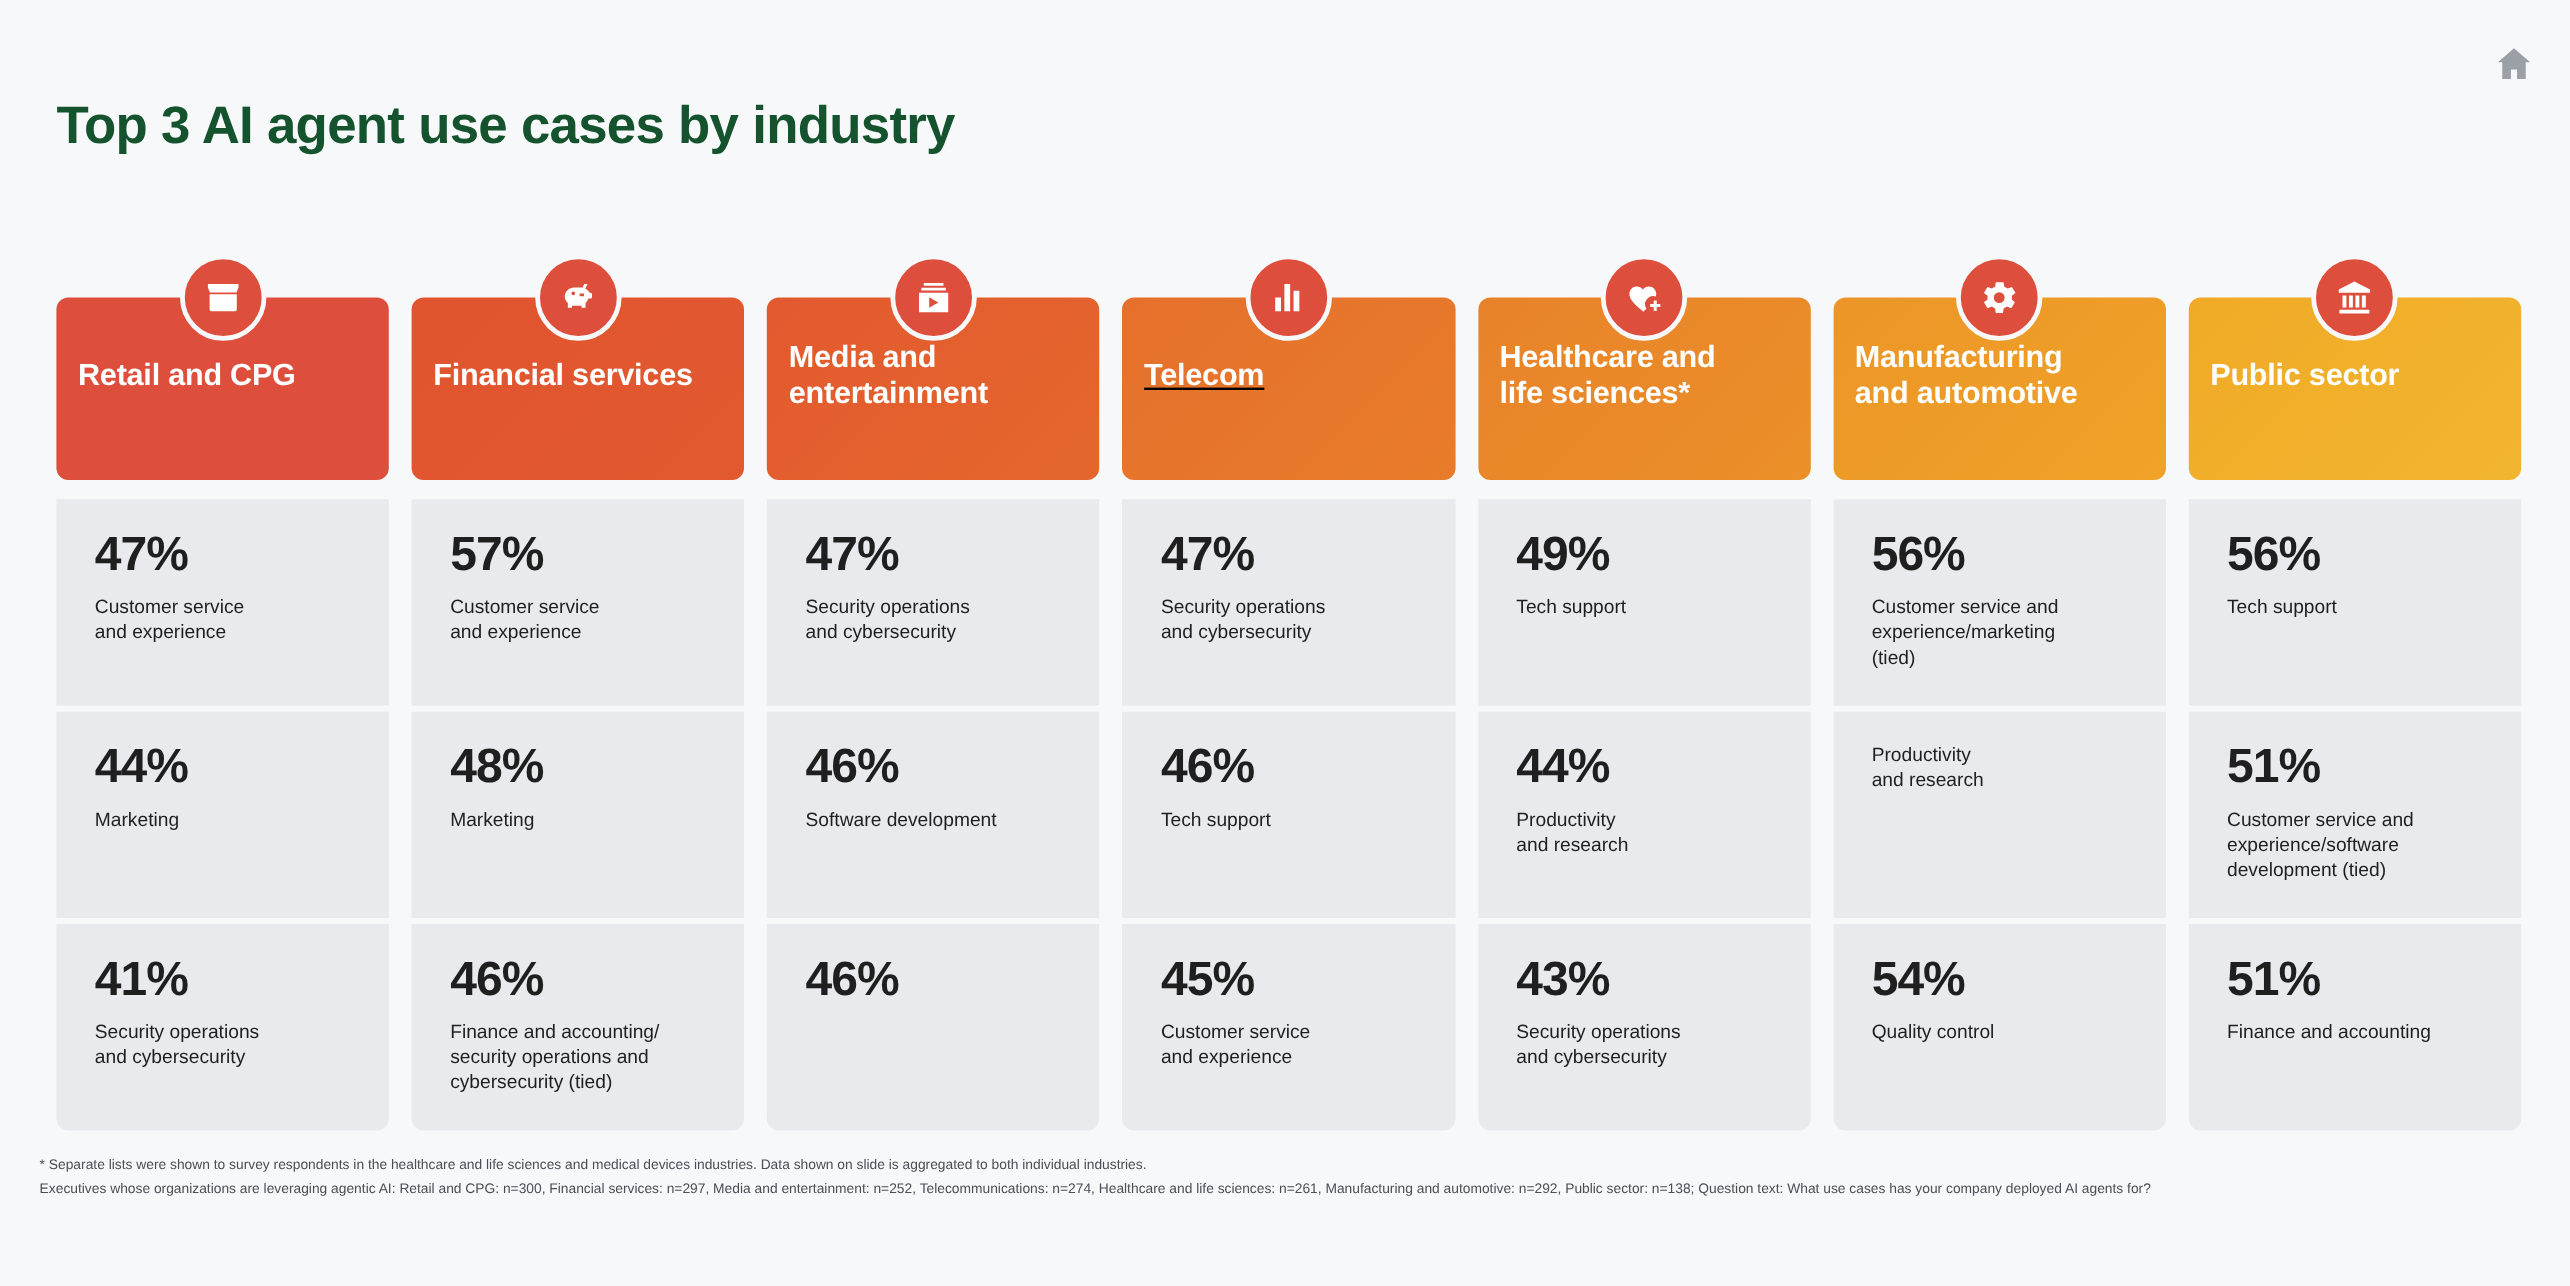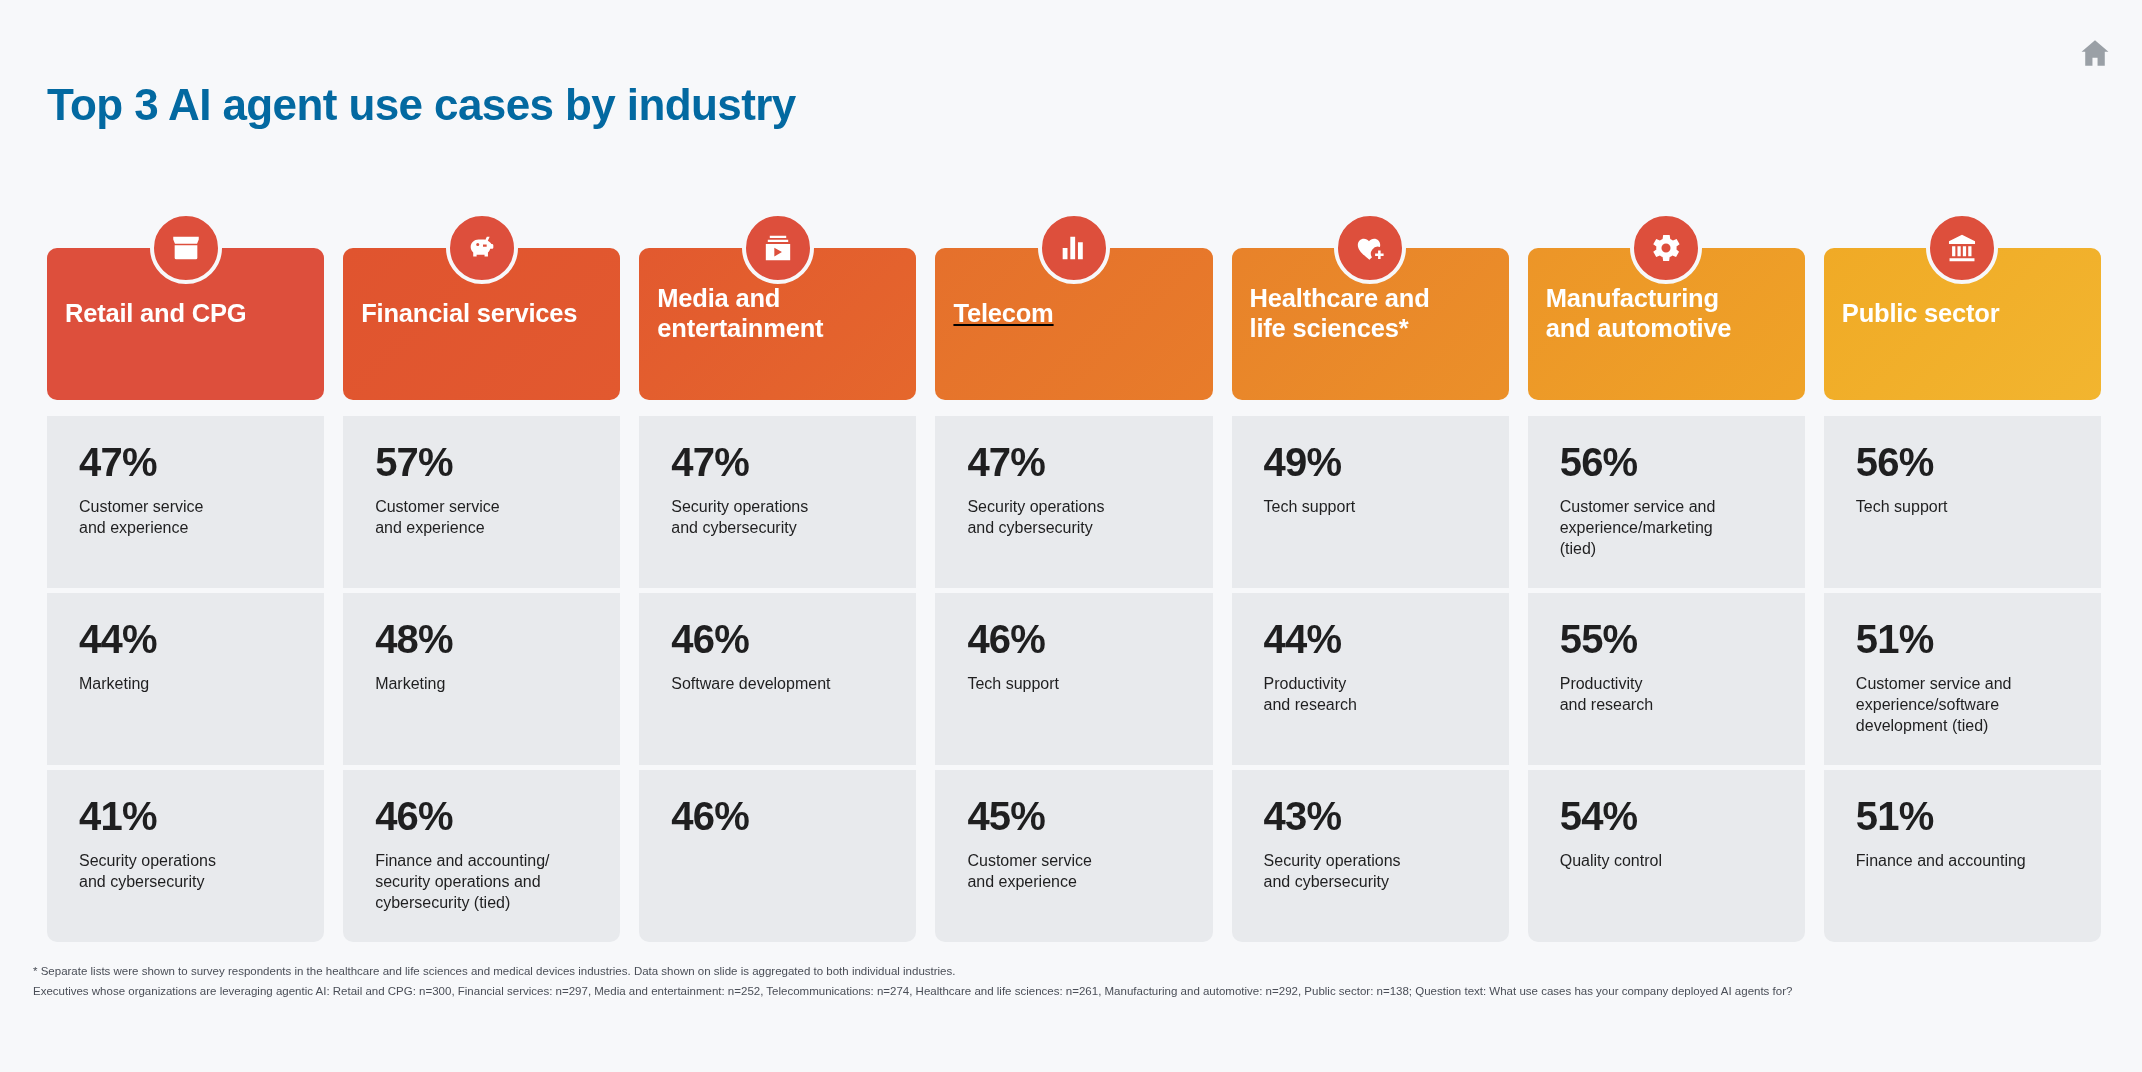--- a/index.html
+++ b/index.html
@@ -15,21 +15,21 @@
   .home-btn {
     position: absolute; top: 32px; right: 26px;
     width: 42px; height: 42px;
     display: flex; align-items: center; justify-content: center;
   }
   .home-btn svg { width: 34px; height: 34px; fill: #9aa0a6; }
 
   
   .page-title {
     position: absolute; left: 47px; top: 80px;
-    font-size: 44px; font-weight: 700; color: #0369a1;
+    font-size: 44px; font-weight: 700; color: #14532d;
     letter-spacing: -0.6px; white-space: nowrap;
   }
 
   
   .grid {
     position: absolute; left: 47px; top: 248px;
     width: 2054px;
     display: grid;
     grid-template-columns: repeat(7, 1fr);
     column-gap: 19px;
@@ -231,21 +231,20 @@
           <div class="col-header-label" style="white-space: pre-line;">Manufacturing
 and automotive</div>
         </div>
         <div class="cell row-h-0">
           <div class="cell-pct">56%</div>
           <div class="cell-label">Customer service and
 experience/marketing
 (tied)</div>
         </div>
         <div class="cell row-h-1">
-          <div class="cell-pct">55%</div>
           <div class="cell-label">Productivity
 and research</div>
         </div>
         <div class="cell row-h-2">
           <div class="cell-pct">54%</div>
           <div class="cell-label">Quality control</div>
         </div>
       </div>
       <div class="col">
         <div class="col-header" style="background: linear-gradient(135deg, rgb(240, 170, 38) 0%, rgb(242, 181, 47) 100%);">

